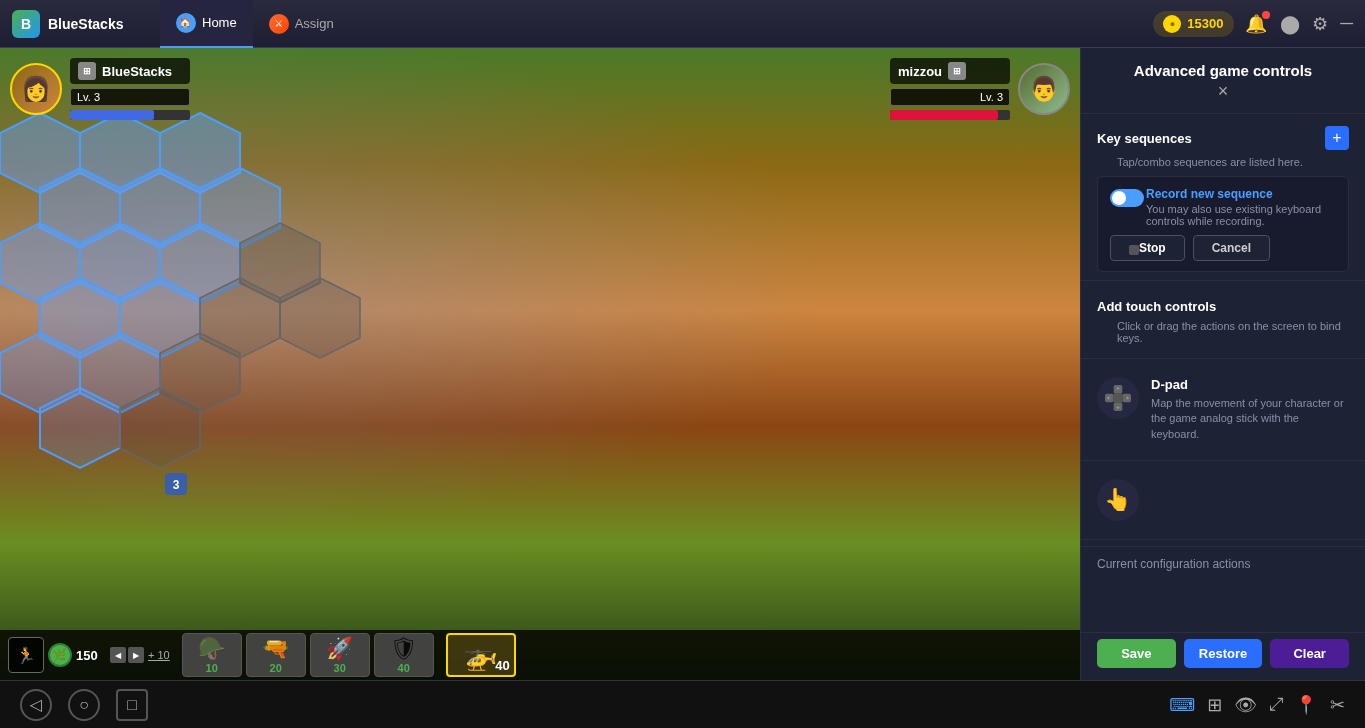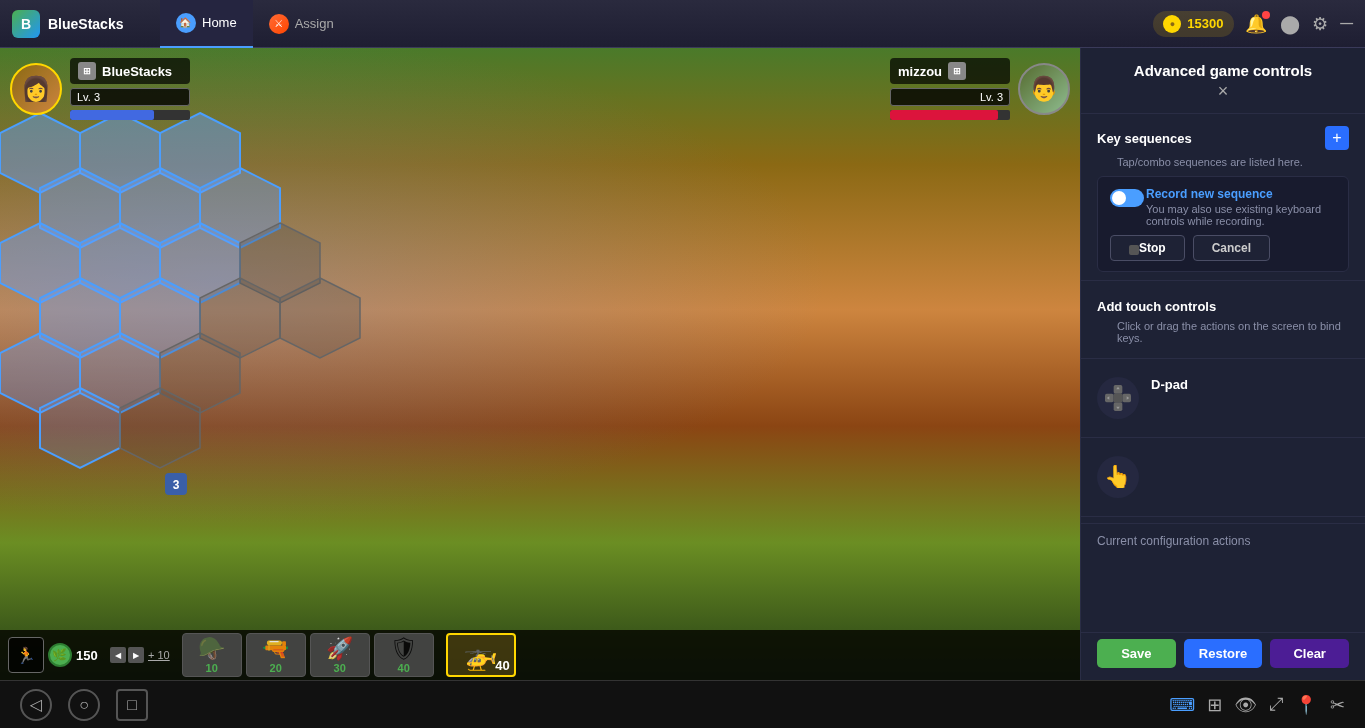--- a/index.html
+++ b/index.html
@@ -685,20 +685,21 @@
             <rect x="20" y="10" width="10" height="10" rx="2" fill="#666"></rect>
             <rect x="10" y="10" width="10" height="10" fill="#555"></rect>
             <polygon points="15,2 13,5 17,5" fill="#999"></polygon>
             <polygon points="15,28 13,25 17,25" fill="#999"></polygon>
             <polygon points="2,15 5,13 5,17" fill="#999"></polygon>
             <polygon points="28,15 25,13 25,17" fill="#999"></polygon>
           </svg>
         </div>
         <div class="control-info">
           <div class="control-name">D-pad</div>
+          <div class="control-desc">Map the movement of your character or the game analog stick with the keyboard.</div>
         </div>
       </div>
 
       <div class="section-divider"></div>
 
       <div class="control-item">
         <div class="control-icon-wrap zoom">
           <span class="zoom-hand">👆</span>
         </div>
       </div>

